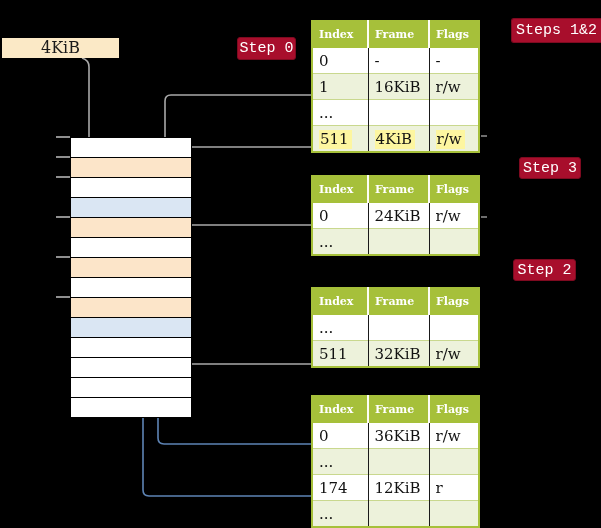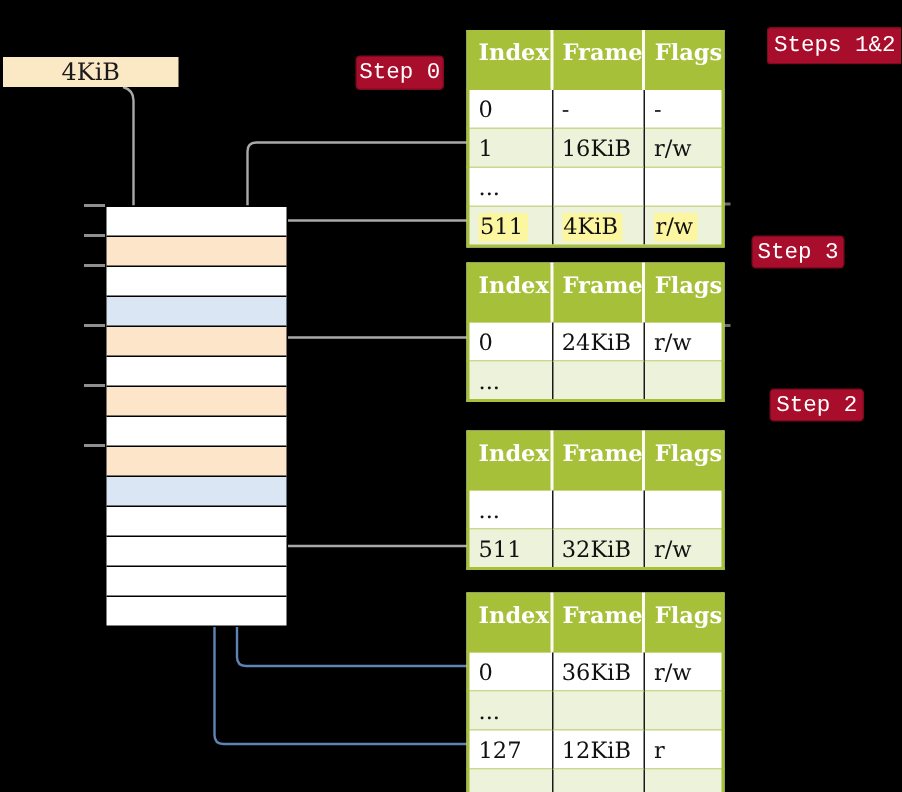--- a/index.html
+++ b/index.html
@@ -14,43 +14,43 @@
     display:flex;align-items:center;justify-content:center;line-height:1;
   }
   
   .badge{
     position:absolute;background:var(--crimson,#a80e2c);border:1px solid #7e0a20;
     border-radius:3px;color:#ffffff;font-size:15px;line-height:1;
     display:flex;align-items:center;justify-content:center;white-space:nowrap;font-family:Liberation Mono, monospace;
   }
   .badge-step0{left:192px;top:37px;width:57px;height:21px;margin-left:45px;}
   .badge-steps12{right:0;top:18px;width:89px;height:23px;border-right:none;border-radius:3px 0 0 3px;}
-  .badge-step3{left:501px;top:157px;width:60px;height:20px;}
+  .badge-step3{left:519px;top:157px;width:60px;height:20px;}
   .badge-step4{left:513px;top:259px;width:61px;height:20px;}
   
   .mem{
     position:absolute;left:70px;top:137px;width:120px;
     border:1px solid #000;background:#000;
   }
   .mem-row{height:19px;border-bottom:1px solid #000;}
   .mem-row:last-child{border-bottom:none;}
   .mem-row.free{background:#ffffff;}
   .mem-row.tbl{background:var(--peach,#fce5c9);}
   .mem-row.pg{background:var(--page-blue,#dae6f3);}
   .tick{position:absolute;left:56px;width:14px;height:2px;background:#8f8f8f;}
   .stub{position:absolute;width:6px;height:2px;background:#6e6e6e;}
   
   .ptable{
     position:absolute;border-collapse:collapse;background:#fff;
     font-size:15px;color:#111;table-layout:fixed;
     border:2px solid var(--olive,#a6c03a);
   }
   .ptable th{
-    background:var(--olive,#a6c03a);color:#fff;font-weight:bold;font-size:15px;
-    height:25px;text-align:left;padding:0 0 12px 6px;border-right:2px solid #fdfdf6;
+    background:var(--olive,#a6c03a);color:#fff;font-weight:bold;font-size:11px;
+    height:25px;text-align:left;padding:0 0 0 6px;border-right:2px solid #fdfdf6;
     border-bottom:1px solid var(--olive,#a6c03a);vertical-align:middle;
   }
   .ptable th:last-child{border-right:none;}
   .ptable td{
     height:25px;padding:0 0 0 6px;border-right:1px solid #1a1a1a;
     border-top:1px solid #c9d88e;vertical-align:middle;white-space:nowrap;
     background:#fff;
   }
   .ptable td:last-child{border-right:none;}
   .ptable tr.shade td{background:var(--row-green,#edf2db);}
@@ -225,21 +225,21 @@
         <td>0</td>
         <td>36KiB</td>
         <td>r/w</td>
       </tr>
       <tr class="shade">
         <td>...</td>
         <td></td>
         <td></td>
       </tr>
       <tr>
-        <td>127</td>
+        <td>174</td>
         <td>12KiB</td>
         <td>r</td>
       </tr>
       <tr class="shade">
         <td>...</td>
         <td></td>
         <td></td>
       </tr>
     </tbody>
   </table>

